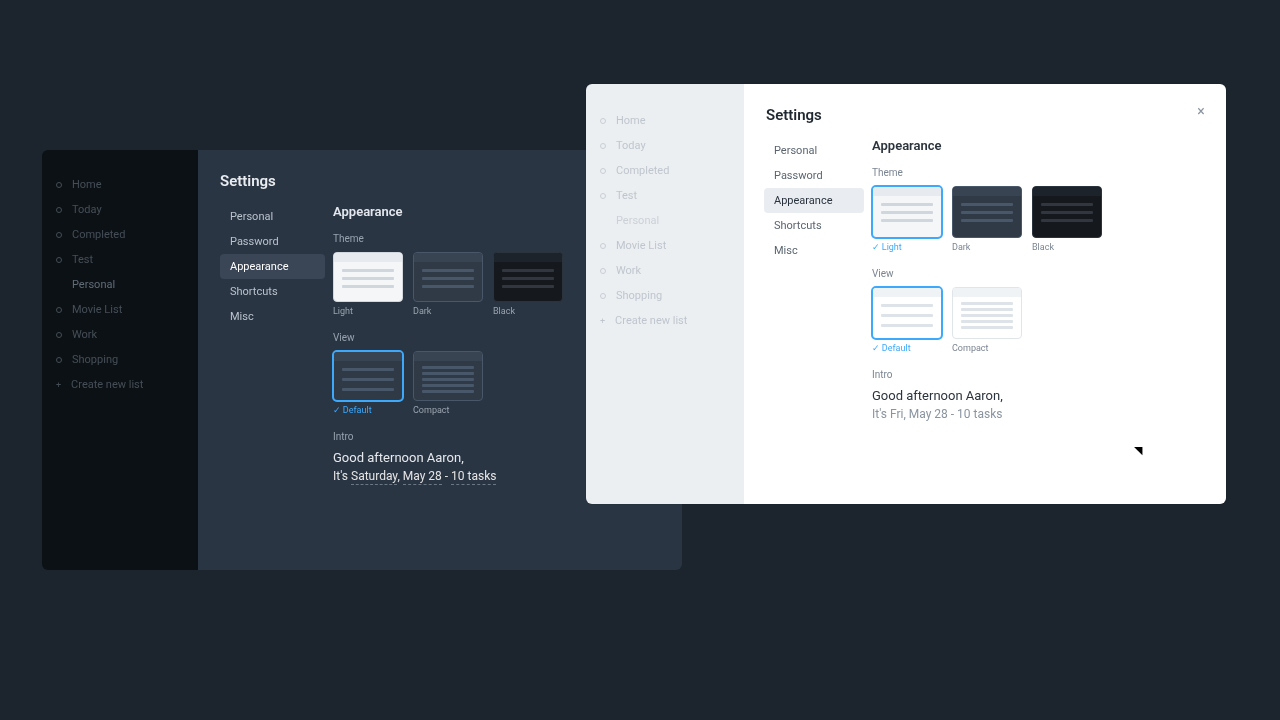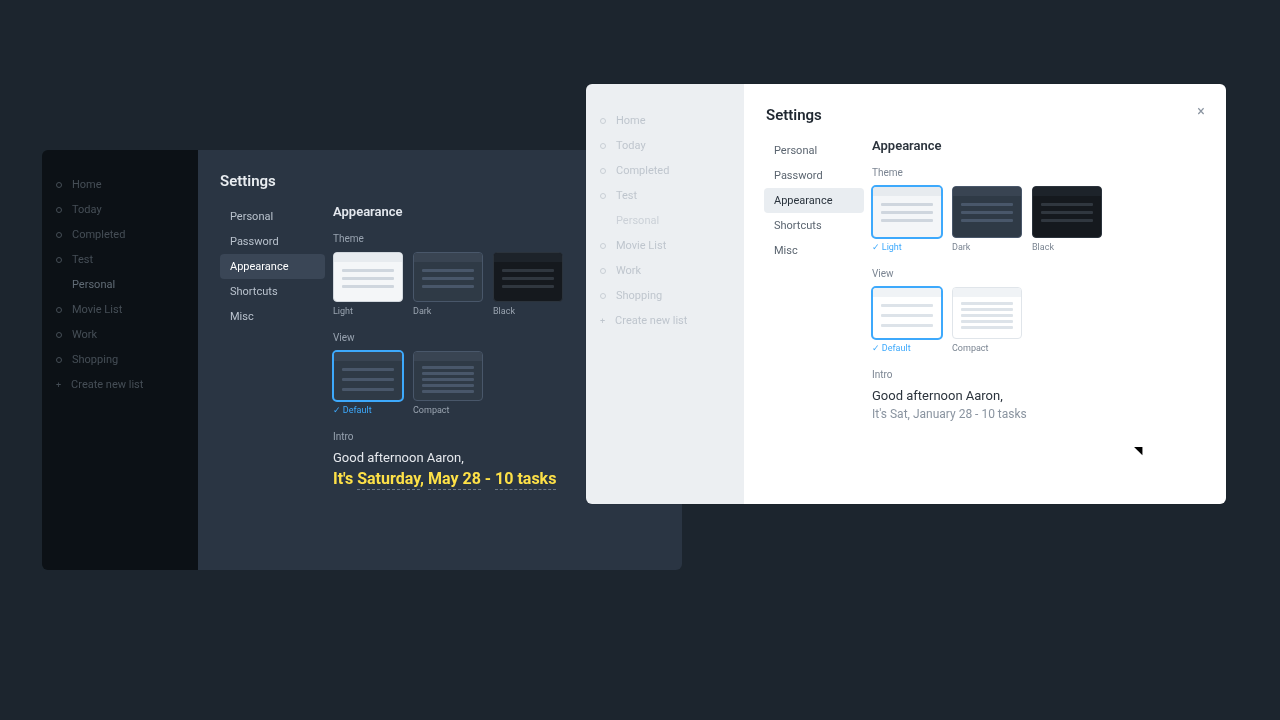--- a/index.html
+++ b/index.html
@@ -97,21 +97,21 @@
     position: absolute; left: 0; right: 0; top: 0; height: 9px;
   }
   .preview-light .hdr { background: #e7ebef; }
   .preview-dark  .hdr { background: #394452; }
   .preview-black .hdr { background: #1d232a; }
 
   .dark-window .intro-greeting {
     font-size: 13px; color: #e6e9ee; margin-top: 6px; margin-bottom: 4px;
   }
   .dark-window .intro-sub {
-    font-size: 16px; color: #fde047; font-weight: bold;
+    font-size: 12px; color: #e5e5e5;
   }
   .dark-window .intro-sub .u { border-bottom: 1px dashed #6b7785; padding-bottom: 1px; }
 
   
   .light-window {
     position: absolute;
     left: 586px; top: 84px;
     width: 640px; height: 420px;
     display: flex;
     border-radius: 6px;
@@ -427,19 +427,19 @@
                 <div class="bar" style="top:26px"></div>
                 <div class="bar" style="top:32px"></div>
                 <div class="bar" style="top:38px"></div>
               </div>
             <div class="label">Compact</div>
           </div>
         </div>
 
         <div class="section-label">Intro</div>
         <div class="intro-greeting">Good afternoon Aaron,</div>
-        <div class="intro-sub">It's Sat, January 28 - 10 tasks</div>
+        <div class="intro-sub">It's Fri, May 28 - 10 tasks</div>
 
         <div class="cursor" style="position:absolute; left:390px; top:360px;">◥</div>
       </div>
     </div>
   </div>
 </div>
 
 </body></html>

